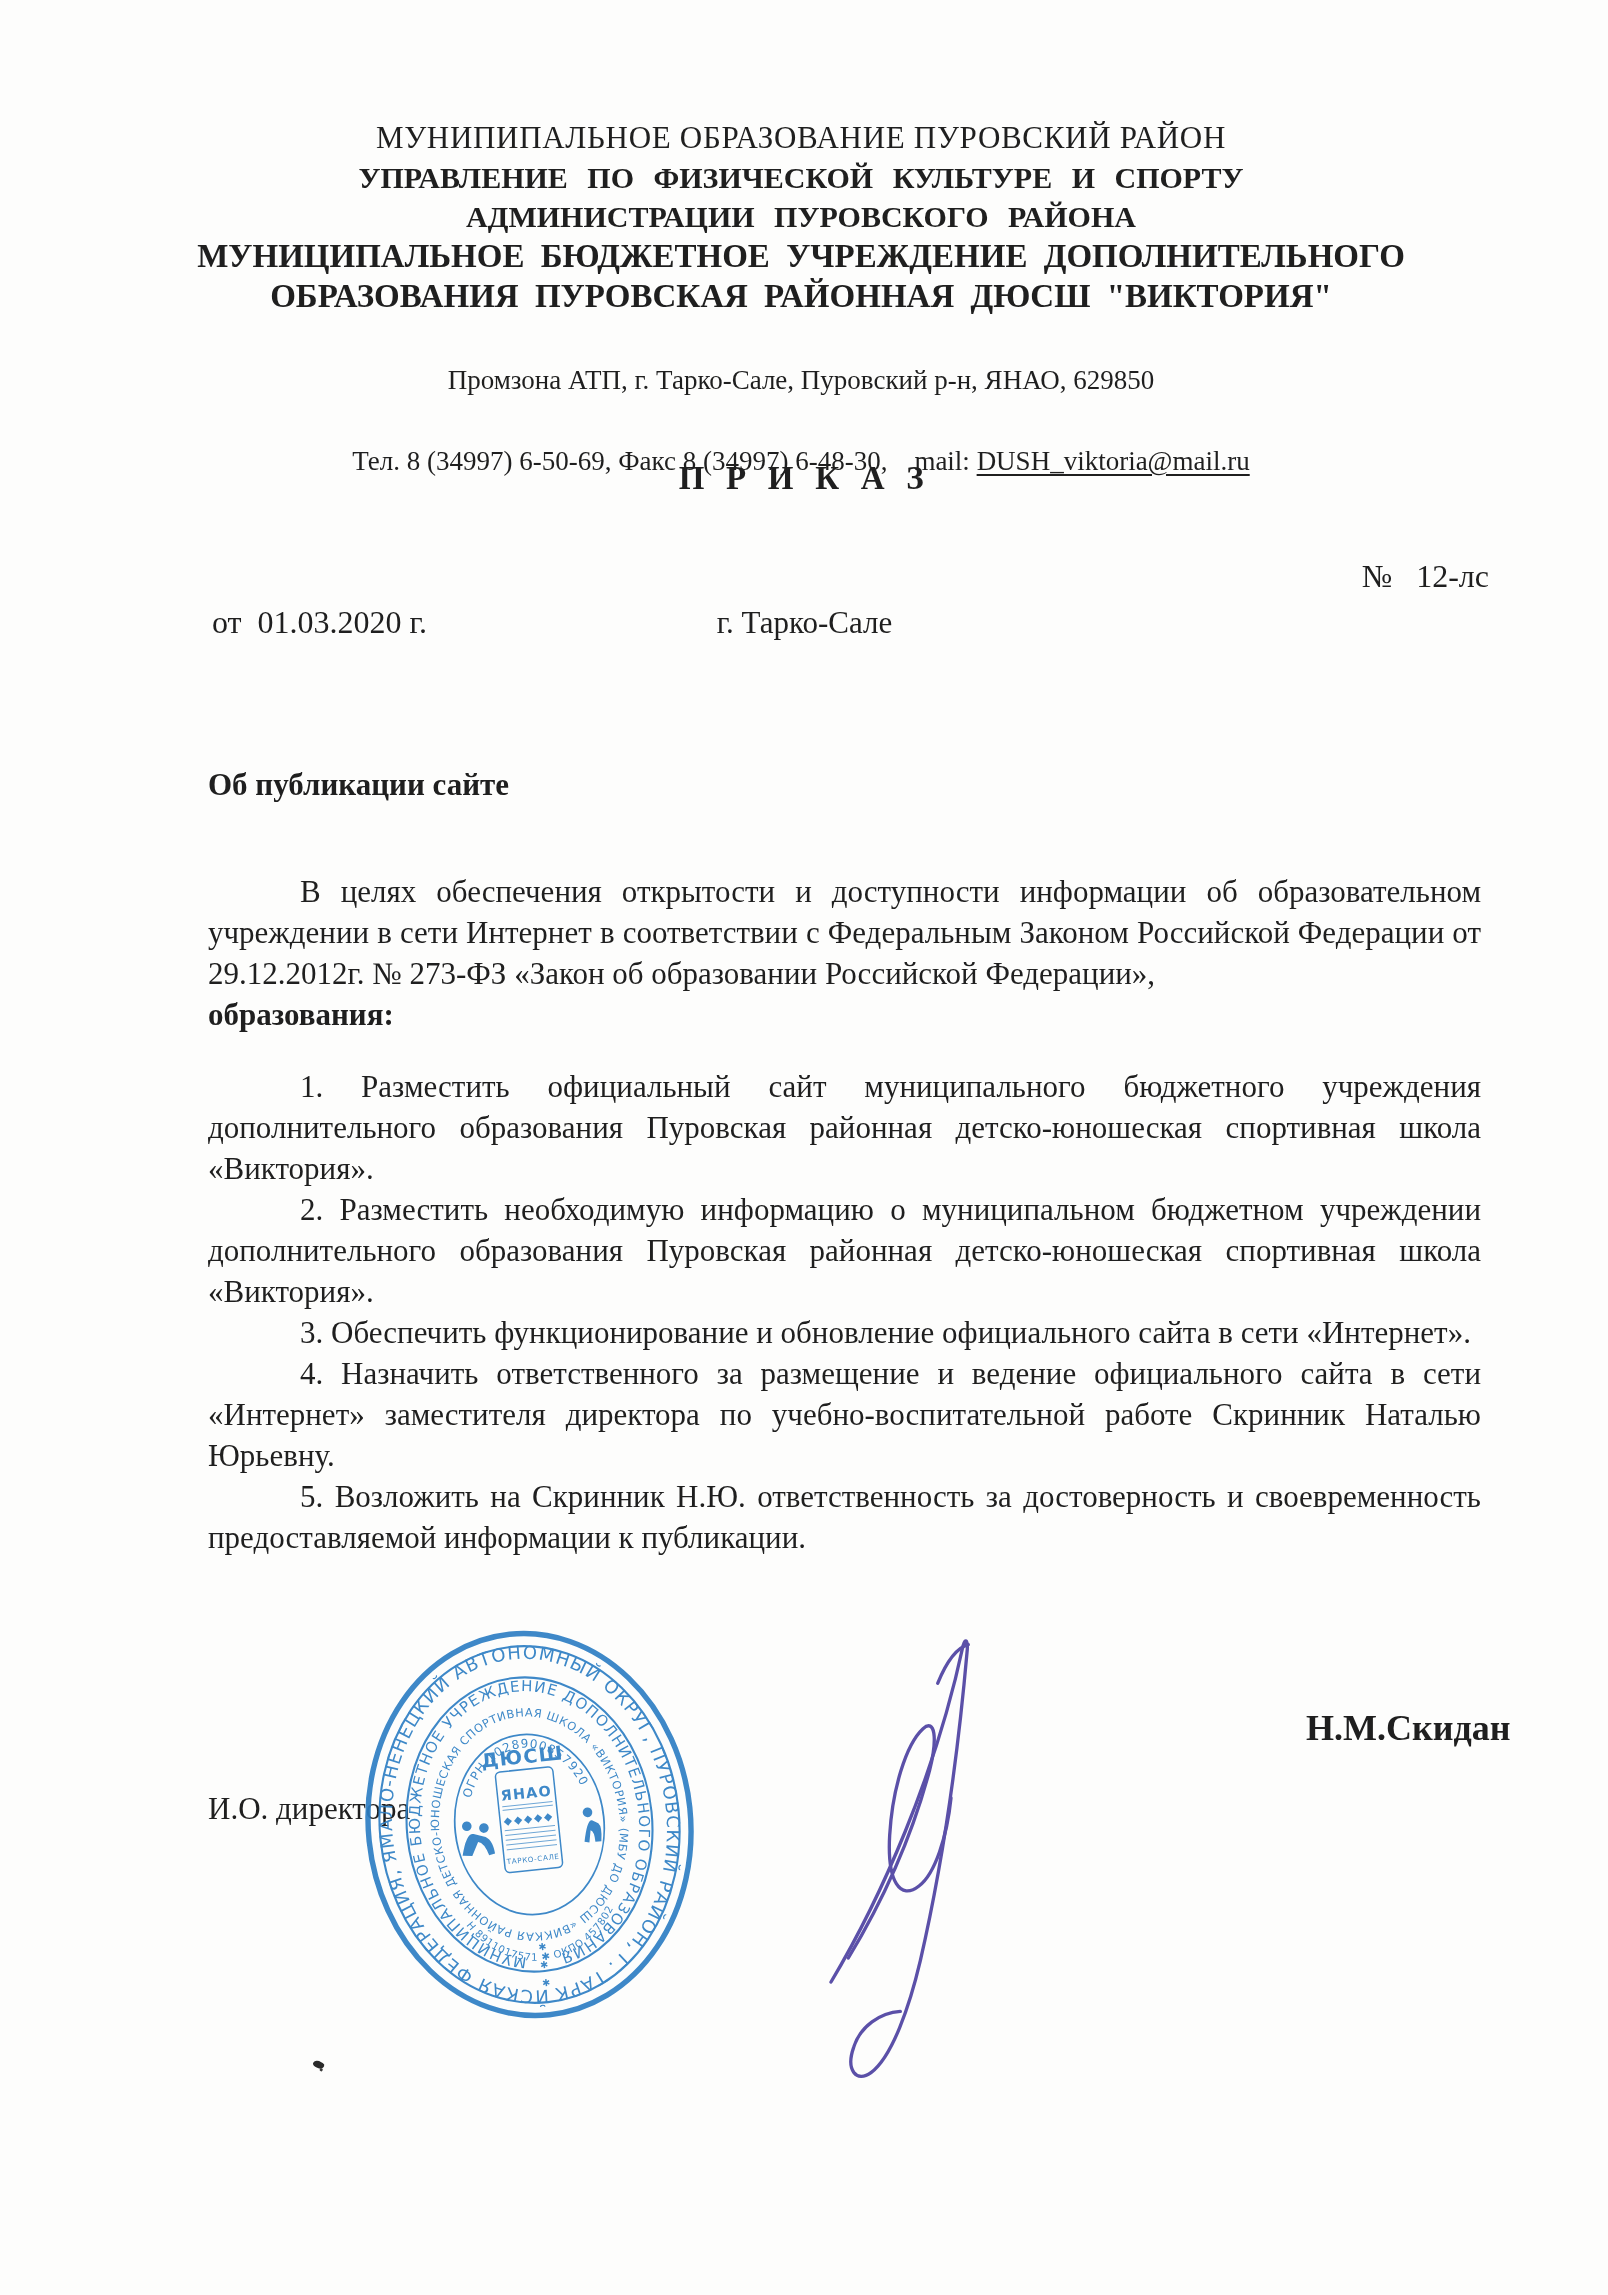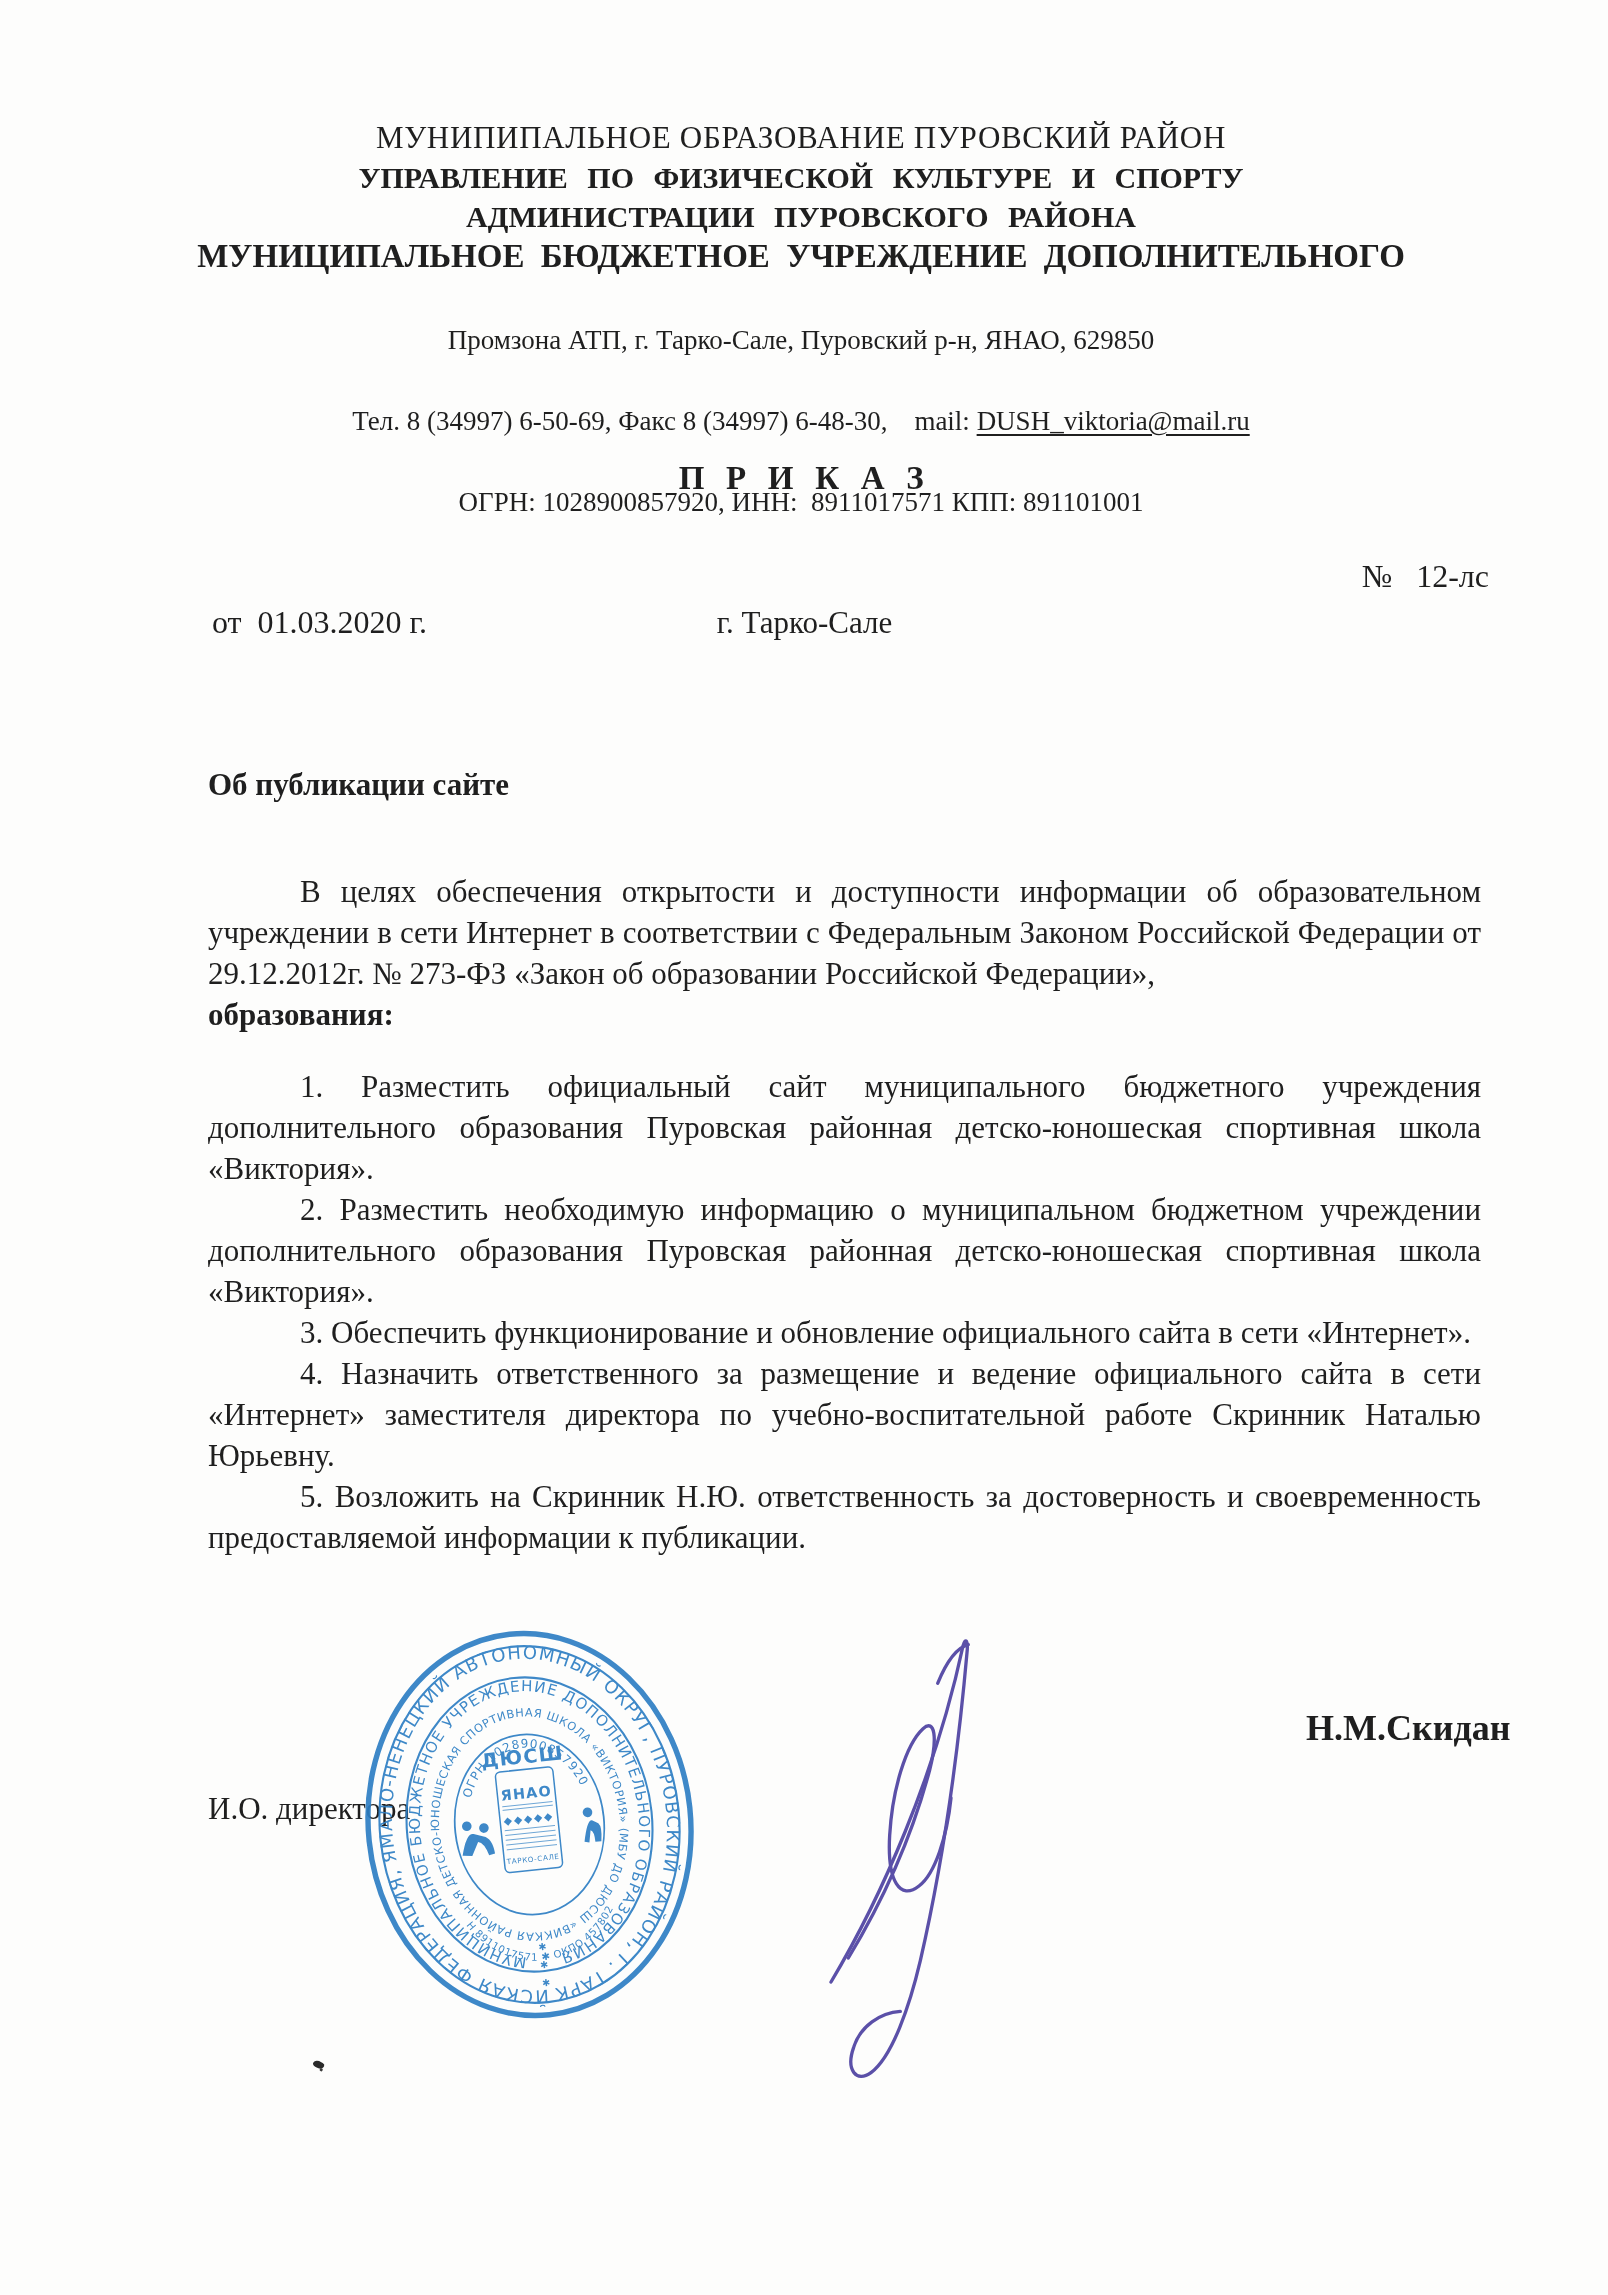--- a/index.html
+++ b/index.html
@@ -44,23 +44,23 @@
 </head>
 <body>
 
 <div class="page">
 
   <header class="letterhead">
     <div class="lh1">МУНИПИПАЛЬНОЕ ОБРАЗОВАНИЕ ПУРОВСКИЙ РАЙОН</div>
     <div class="lh2">УПРАВЛЕНИЕ ПО ФИЗИЧЕСКОЙ КУЛЬТУРЕ И СПОРТУ</div>
     <div class="lh3">АДМИНИСТРАЦИИ ПУРОВСКОГО РАЙОНА</div>
     <div class="lh4">МУНИЦИПАЛЬНОЕ БЮДЖЕТНОЕ УЧРЕЖДЕНИЕ ДОПОЛНИТЕЛЬНОГО</div>
+    <div class="lh5">ОБРАЗОВАНИЯ ПУРОВСКАЯ РАЙОННАЯ   ДЮСШ "ВИКТОРИЯ"</div>
     <div class="addr">Промзона АТП, г. Тарко-Сале, Пуровский р-н, ЯНАО, 629850</div>
     <div class="addr"><span>Тел. 8 (34997) 6-50-69, Факс 8 (34997) 6-48-30,    mail: </span><span class="email">DUSH_viktoria@mail.ru</span></div>
-    <div class="addr">ОГРН: 1028900857920, ИНН:  8911017571 КПП: 891101001</div>
   </header>
 
   <div class="order-title">П Р И К А З</div>
   <div class="order-date">от  01.03.2020 г.</div>
   <div class="order-number">№   12-лс</div>
   <div class="order-place">г. Тарко-Сале</div>
   <div class="subject">Об публикации сайте</div>
 
   <div class="body-text">
     <p>В целях обеспечения открытости и доступности информации об образовательном учреждении в сети Интернет в соответствии с Федеральным Законом Российской Федерации от 29.12.2012г. № 273-ФЗ «Закон об образовании Российской Федерации»,</p>

